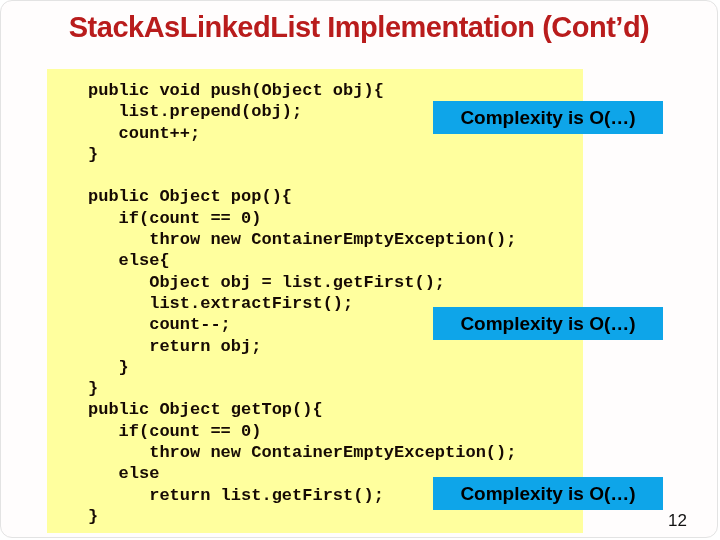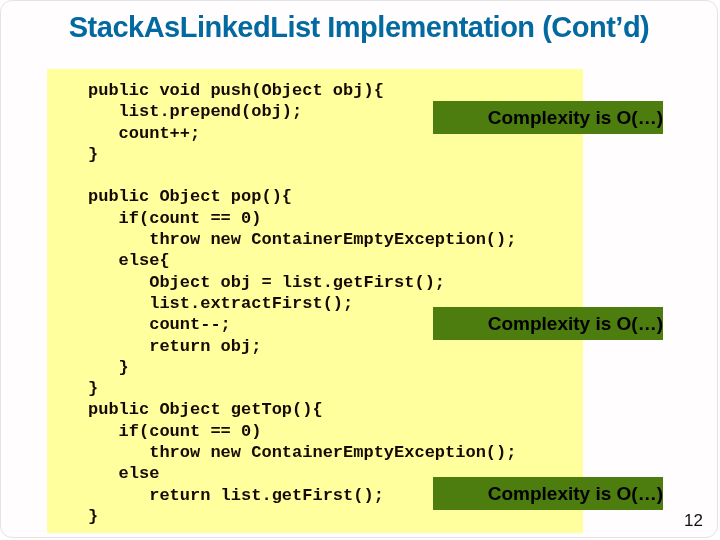--- a/index.html
+++ b/index.html
@@ -22,21 +22,21 @@
   }
   .slide-title {
     position: absolute;
     top: 10px;
     left: 0;
     width: 100%;
     text-align: center;
     font-size: 29px;
     font-weight: bold;
     letter-spacing: -0.5px;
-    color: #0369a1;
+    color: #b91c1c;
     font-family: "Liberation Sans", sans-serif;
   }
   .code-panel {
     position: absolute;
     left: 46px;
     top: 68px;
     width: 536px;
     height: 464px;
     background: #ffff9e;
   }
@@ -48,34 +48,34 @@
     font-size: 17px;
     line-height: 21.3px;
     color: #160a04;
     white-space: pre;
   }
   .complexity-badge {
     position: absolute;
     left: 432px;
     width: 230px;
     height: 33px;
-    background: #4d7c0f;
+    background: #0ea5e9;
     color: #000000;
     font-family: "Liberation Sans", sans-serif;
     font-weight: bold;
     font-size: 19px;
     line-height: 33px;
-    text-align: right;
+    text-align: center;
   }
   .badge-push   { top: 100px; }
   .badge-pop    { top: 306px; }
   .badge-gettop { top: 476px; }
   .page-number {
     position: absolute;
-    right: 14px;
+    right: 30px;
     bottom: 6px;
     font-size: 17px;
     color: #111111;
     font-family: "Liberation Sans", sans-serif;
   }
 </style>
 </head>
 <body>
 
 <div class="slide">

